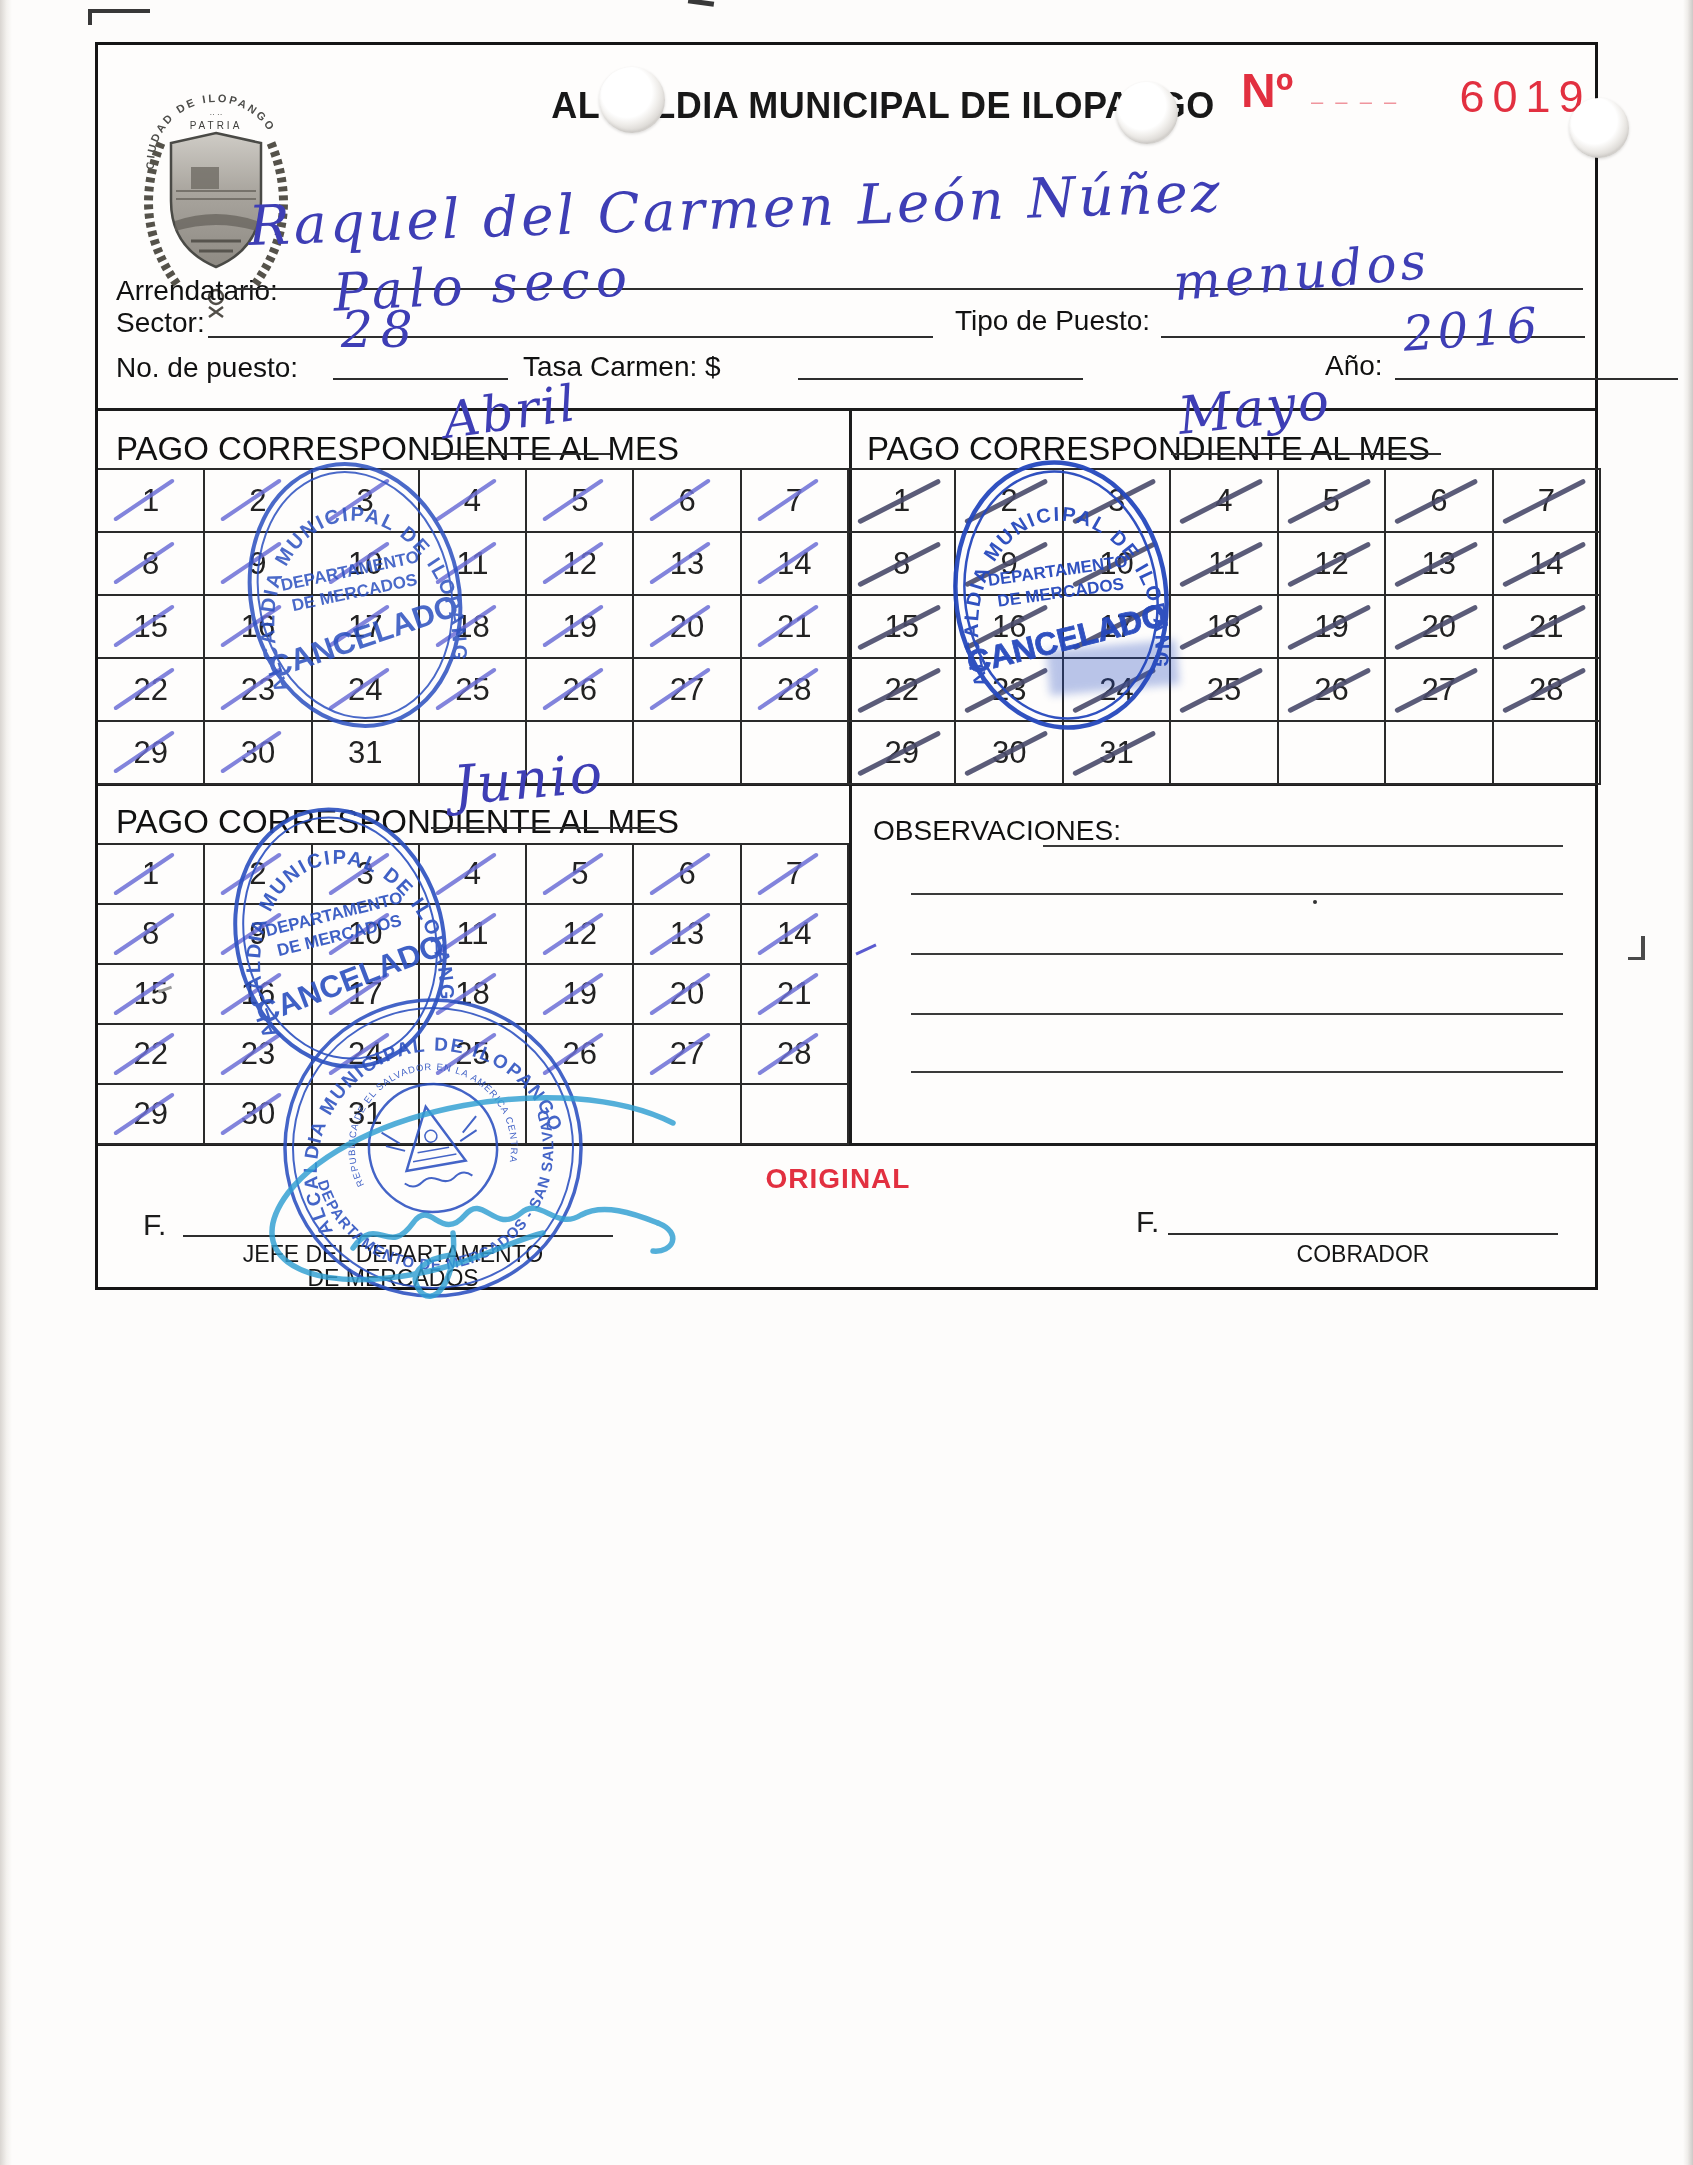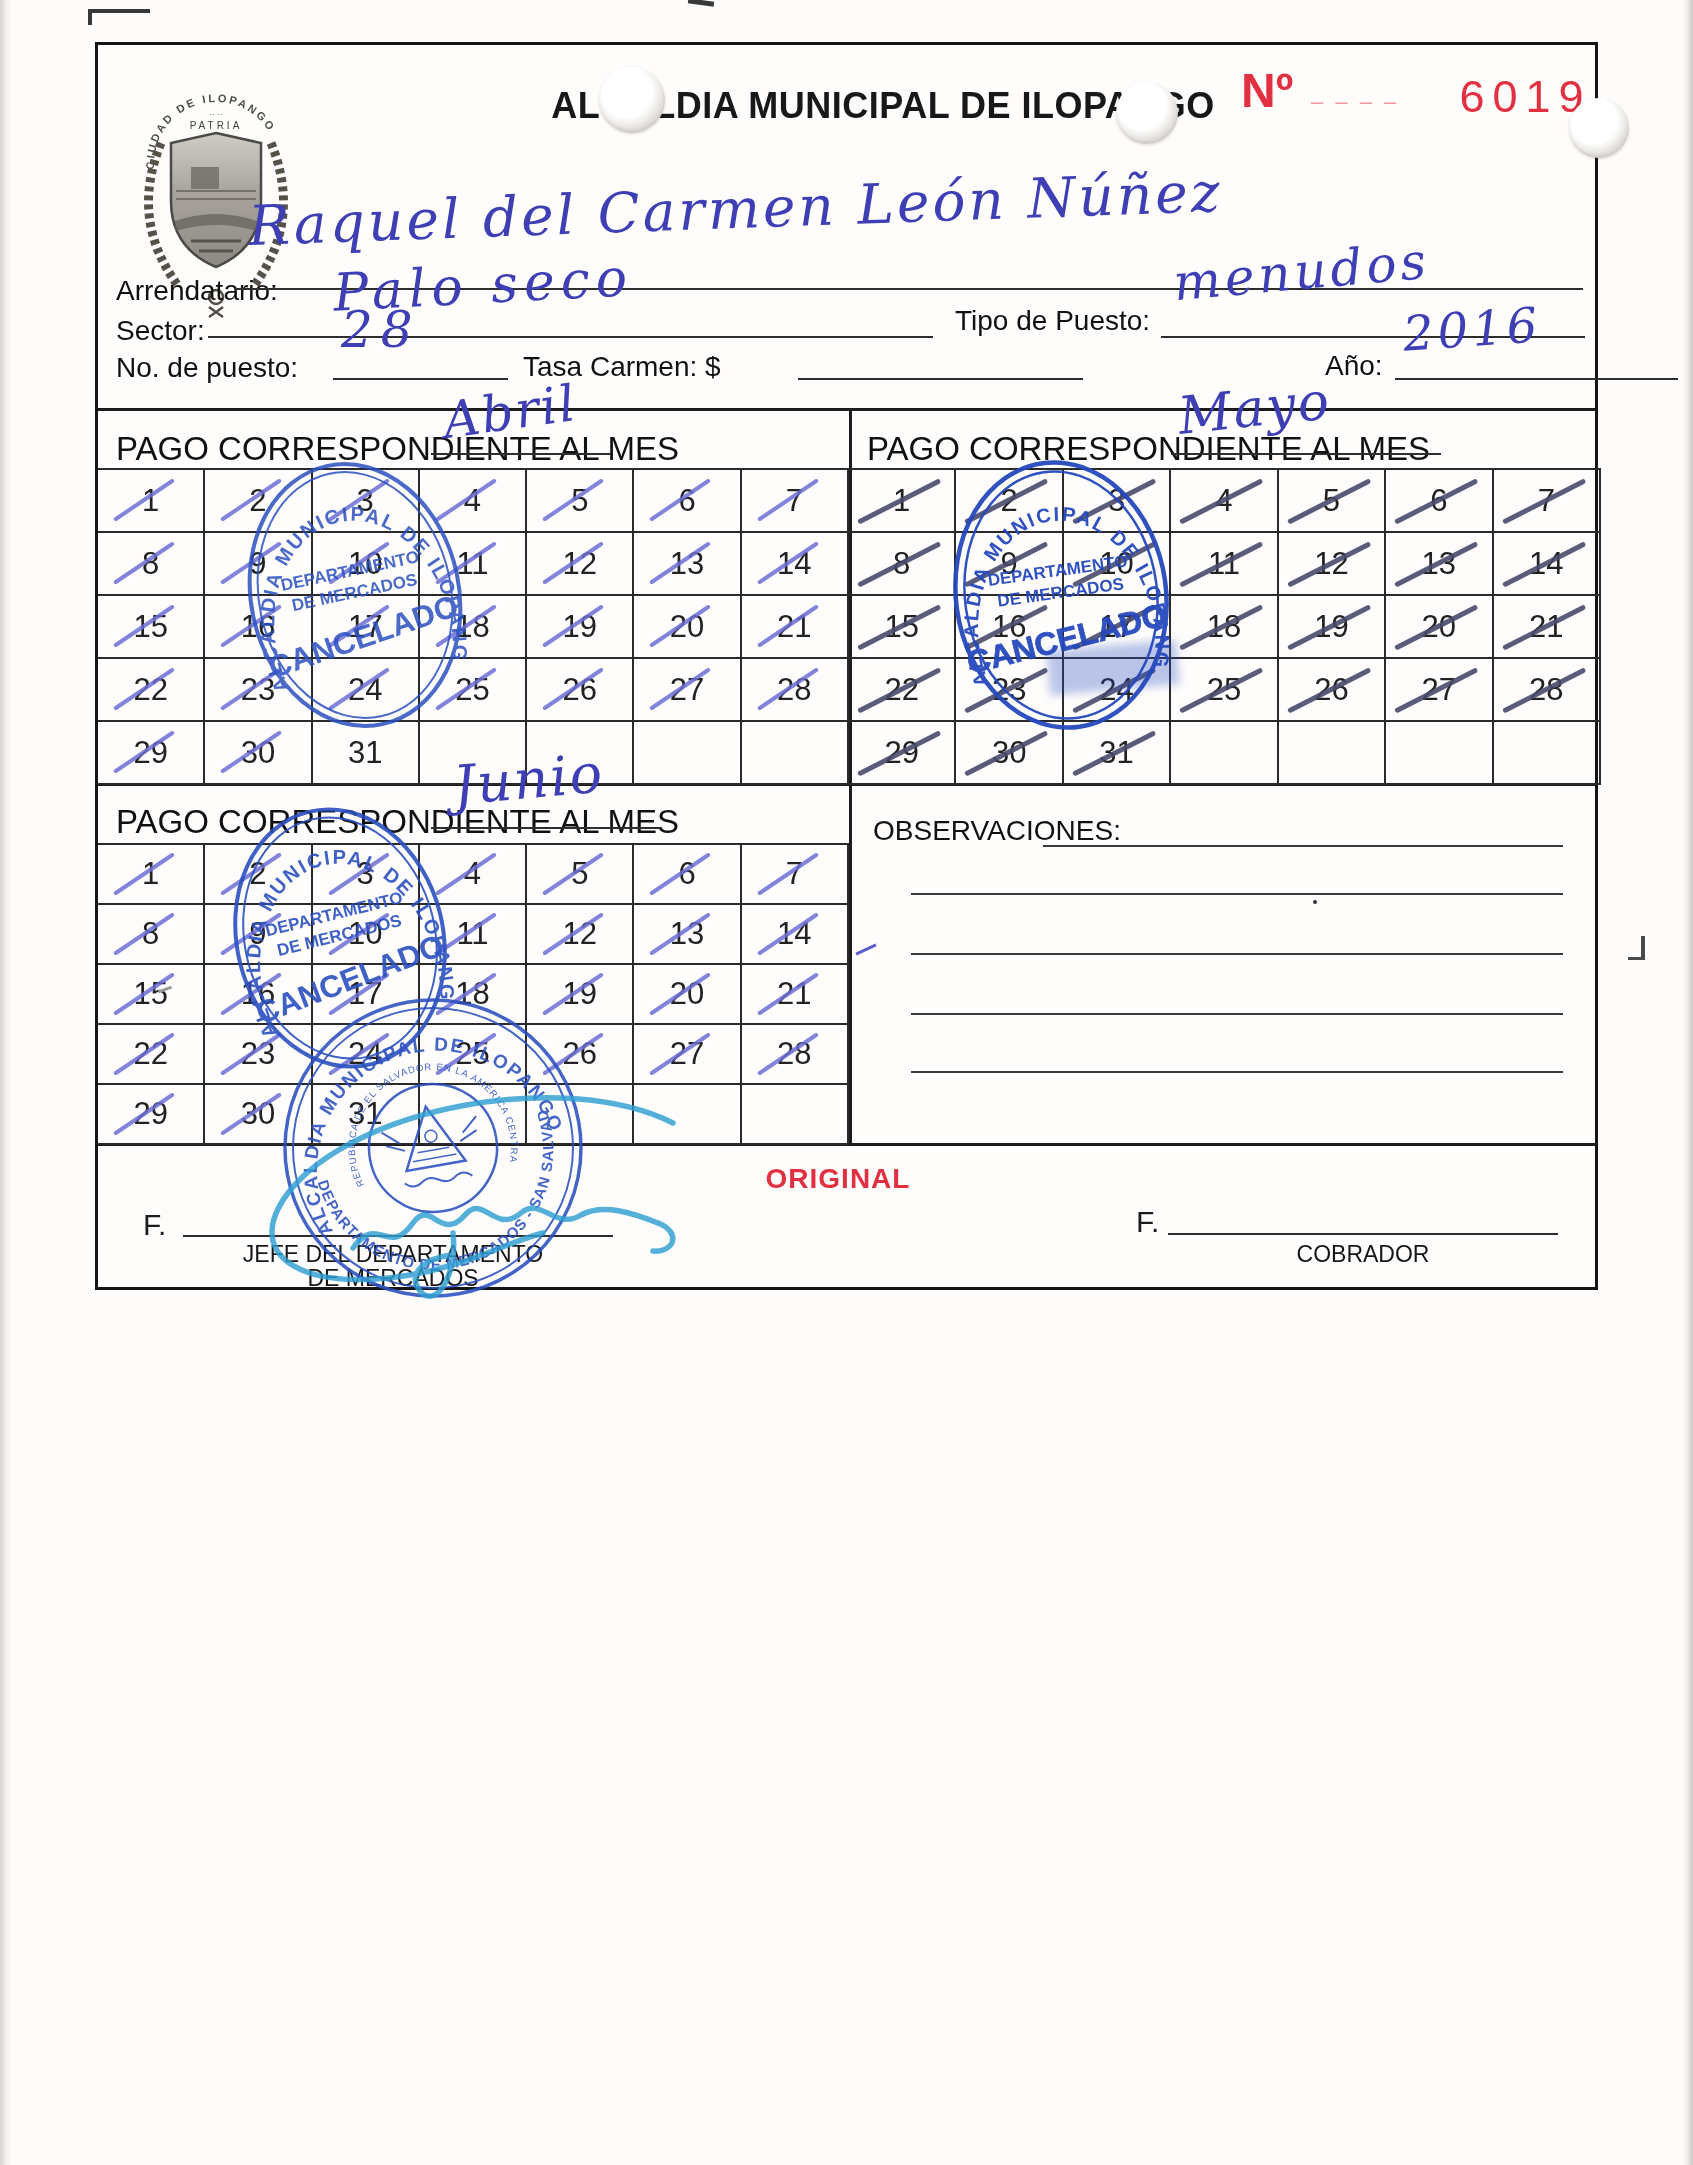--- a/index.html
+++ b/index.html
@@ -75,21 +75,21 @@
     <div class="abs title" style="left:330px;top:40px;width:910px;">ALCALDIA MUNICIPAL DE ILOPANGO</div>
 
     <div class="abs red-serif" style="left:1143px;top:18px;font-size:48px;font-weight:bold;">Nº</div>
     <div class="abs red-serif" style="left:1213px;top:44px;font-size:22px;letter-spacing:3px;opacity:.5;">– – – –</div>
     <div class="abs red-serif" style="left:1310px;top:26px;width:235px;font-size:45px;letter-spacing:8px;text-align:center;">6019</div>
 
     <div class="abs lbl" style="left:18px;top:214px;margin-top:16px;">Arrendatario:</div>
     <div class="rule" style="left:137px;top:243px;width:1348px;"></div>
     <div class="abs hw" style="left:150px;top:132px;font-size:55px;letter-spacing:3px;transform:rotate(-2deg);">Raquel del Carmen León Núñez</div>
 
-    <div class="abs lbl" style="left:18px;top:262px;margin-top:8px;">Sector:</div>
+    <div class="abs lbl" style="left:18px;top:262px;">Sector:</div>
     <div class="rule" style="left:110px;top:291px;width:725px;"></div>
     <div class="abs hw" style="left:235px;top:210px;font-size:52px;letter-spacing:6px;transform:rotate(-3deg);">Palo seco</div>
 
     <div class="abs lbl" style="left:857px;top:260px;">Tipo de Puesto:</div>
     <div class="rule" style="left:1063px;top:291px;width:424px;"></div>
     <div class="abs hw" style="left:1075px;top:198px;font-size:50px;letter-spacing:4px;transform:rotate(-5deg);">menudos</div>
 
     <div class="abs lbl" style="left:18px;top:307px;">No. de puesto:</div>
     <div class="abs hw" style="left:243px;top:256px;font-size:50px;letter-spacing:8px;">28</div>
     <div class="rule" style="left:235px;top:333px;width:175px;"></div>

